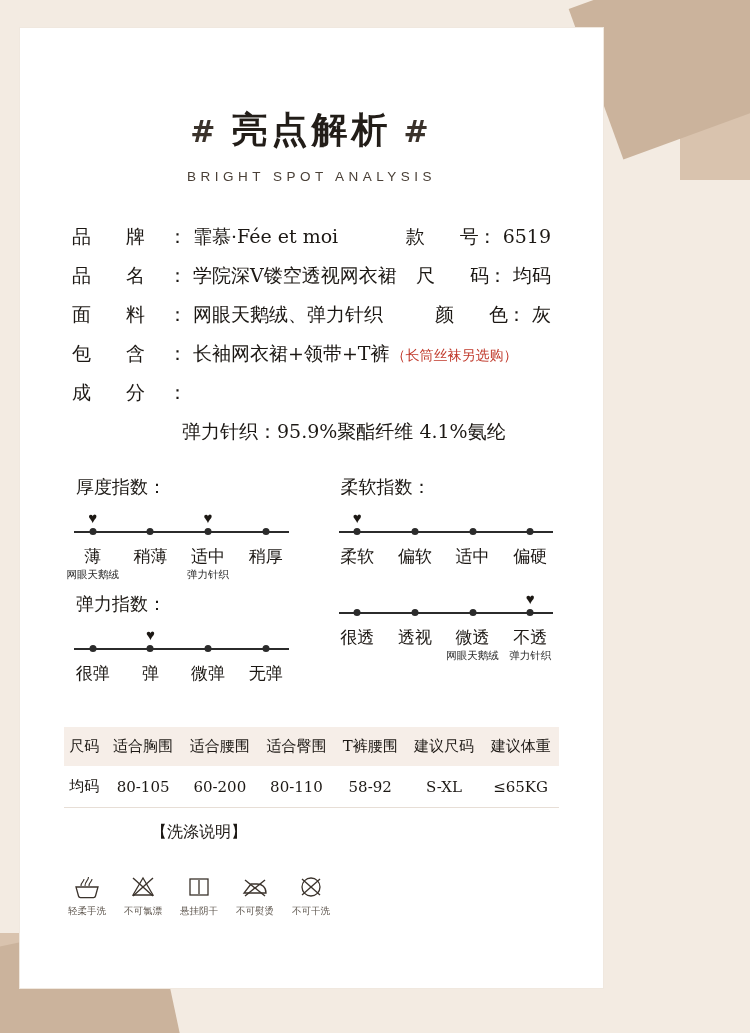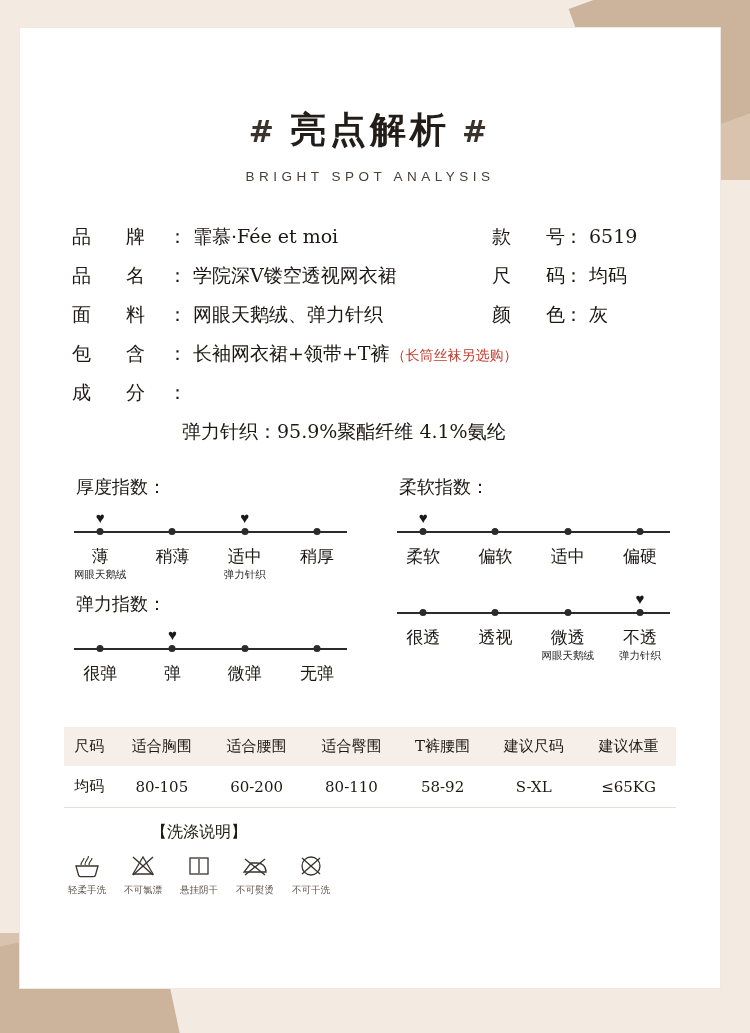--- a/index.html
+++ b/index.html
@@ -29,21 +29,21 @@
   }
   .bg-diag2 {
     position: absolute; left: -30px; bottom: -30px;
     width: 200px; height: 130px;
     background: #cbb39c;
     transform: rotate(-12deg);
   }
   .card {
     position: absolute;
     left: 20px; top: 28px;
-    width: 700px; height: 960px;
+    width: 583px; height: 960px;
     background: #ffffff;
     box-shadow: 0 0 0 1px #f0e8df;
   }
 
   
   .title-block { text-align: center; padding-top: 78px; }
   .title-main {
     font-family: "DejaVu Serif", "Liberation Serif", serif;
     font-size: 36px; font-weight: bold; letter-spacing: 4px;
     color: #221d18;
@@ -155,21 +155,21 @@
     font-family: "DejaVu Serif", "Liberation Serif", serif;
     font-size: 17px; color: #1c1814; margin-bottom: 10px;
   }
   .tip {
     font-size: 11.5px; color: #8d8379; line-height: 1.8;
     max-width: 370px;
     font-family: "DejaVu Serif", "Liberation Serif", serif;
   }
   .wash-title {
     font-family: "DejaVu Serif", "Liberation Serif", serif;
-    font-size: 16px; color: #1c1814; text-align: center; margin-bottom: 8px;
+    font-size: 16px; color: #1c1814; text-align: center; margin-bottom: 29px;
   }
   .wash-row { display: flex; gap: 10px; }
   .wash-item { width: 46px; text-align: center; }
   .wash-icon { height: 30px; display: flex; align-items: center; justify-content: center; }
   .wash-lbl { font-size: 9.5px; color: #5d554d; margin-top: 3px;
     font-family: Liberation Mono, monospace; }
 </style>
 </head>
 <body>
 

